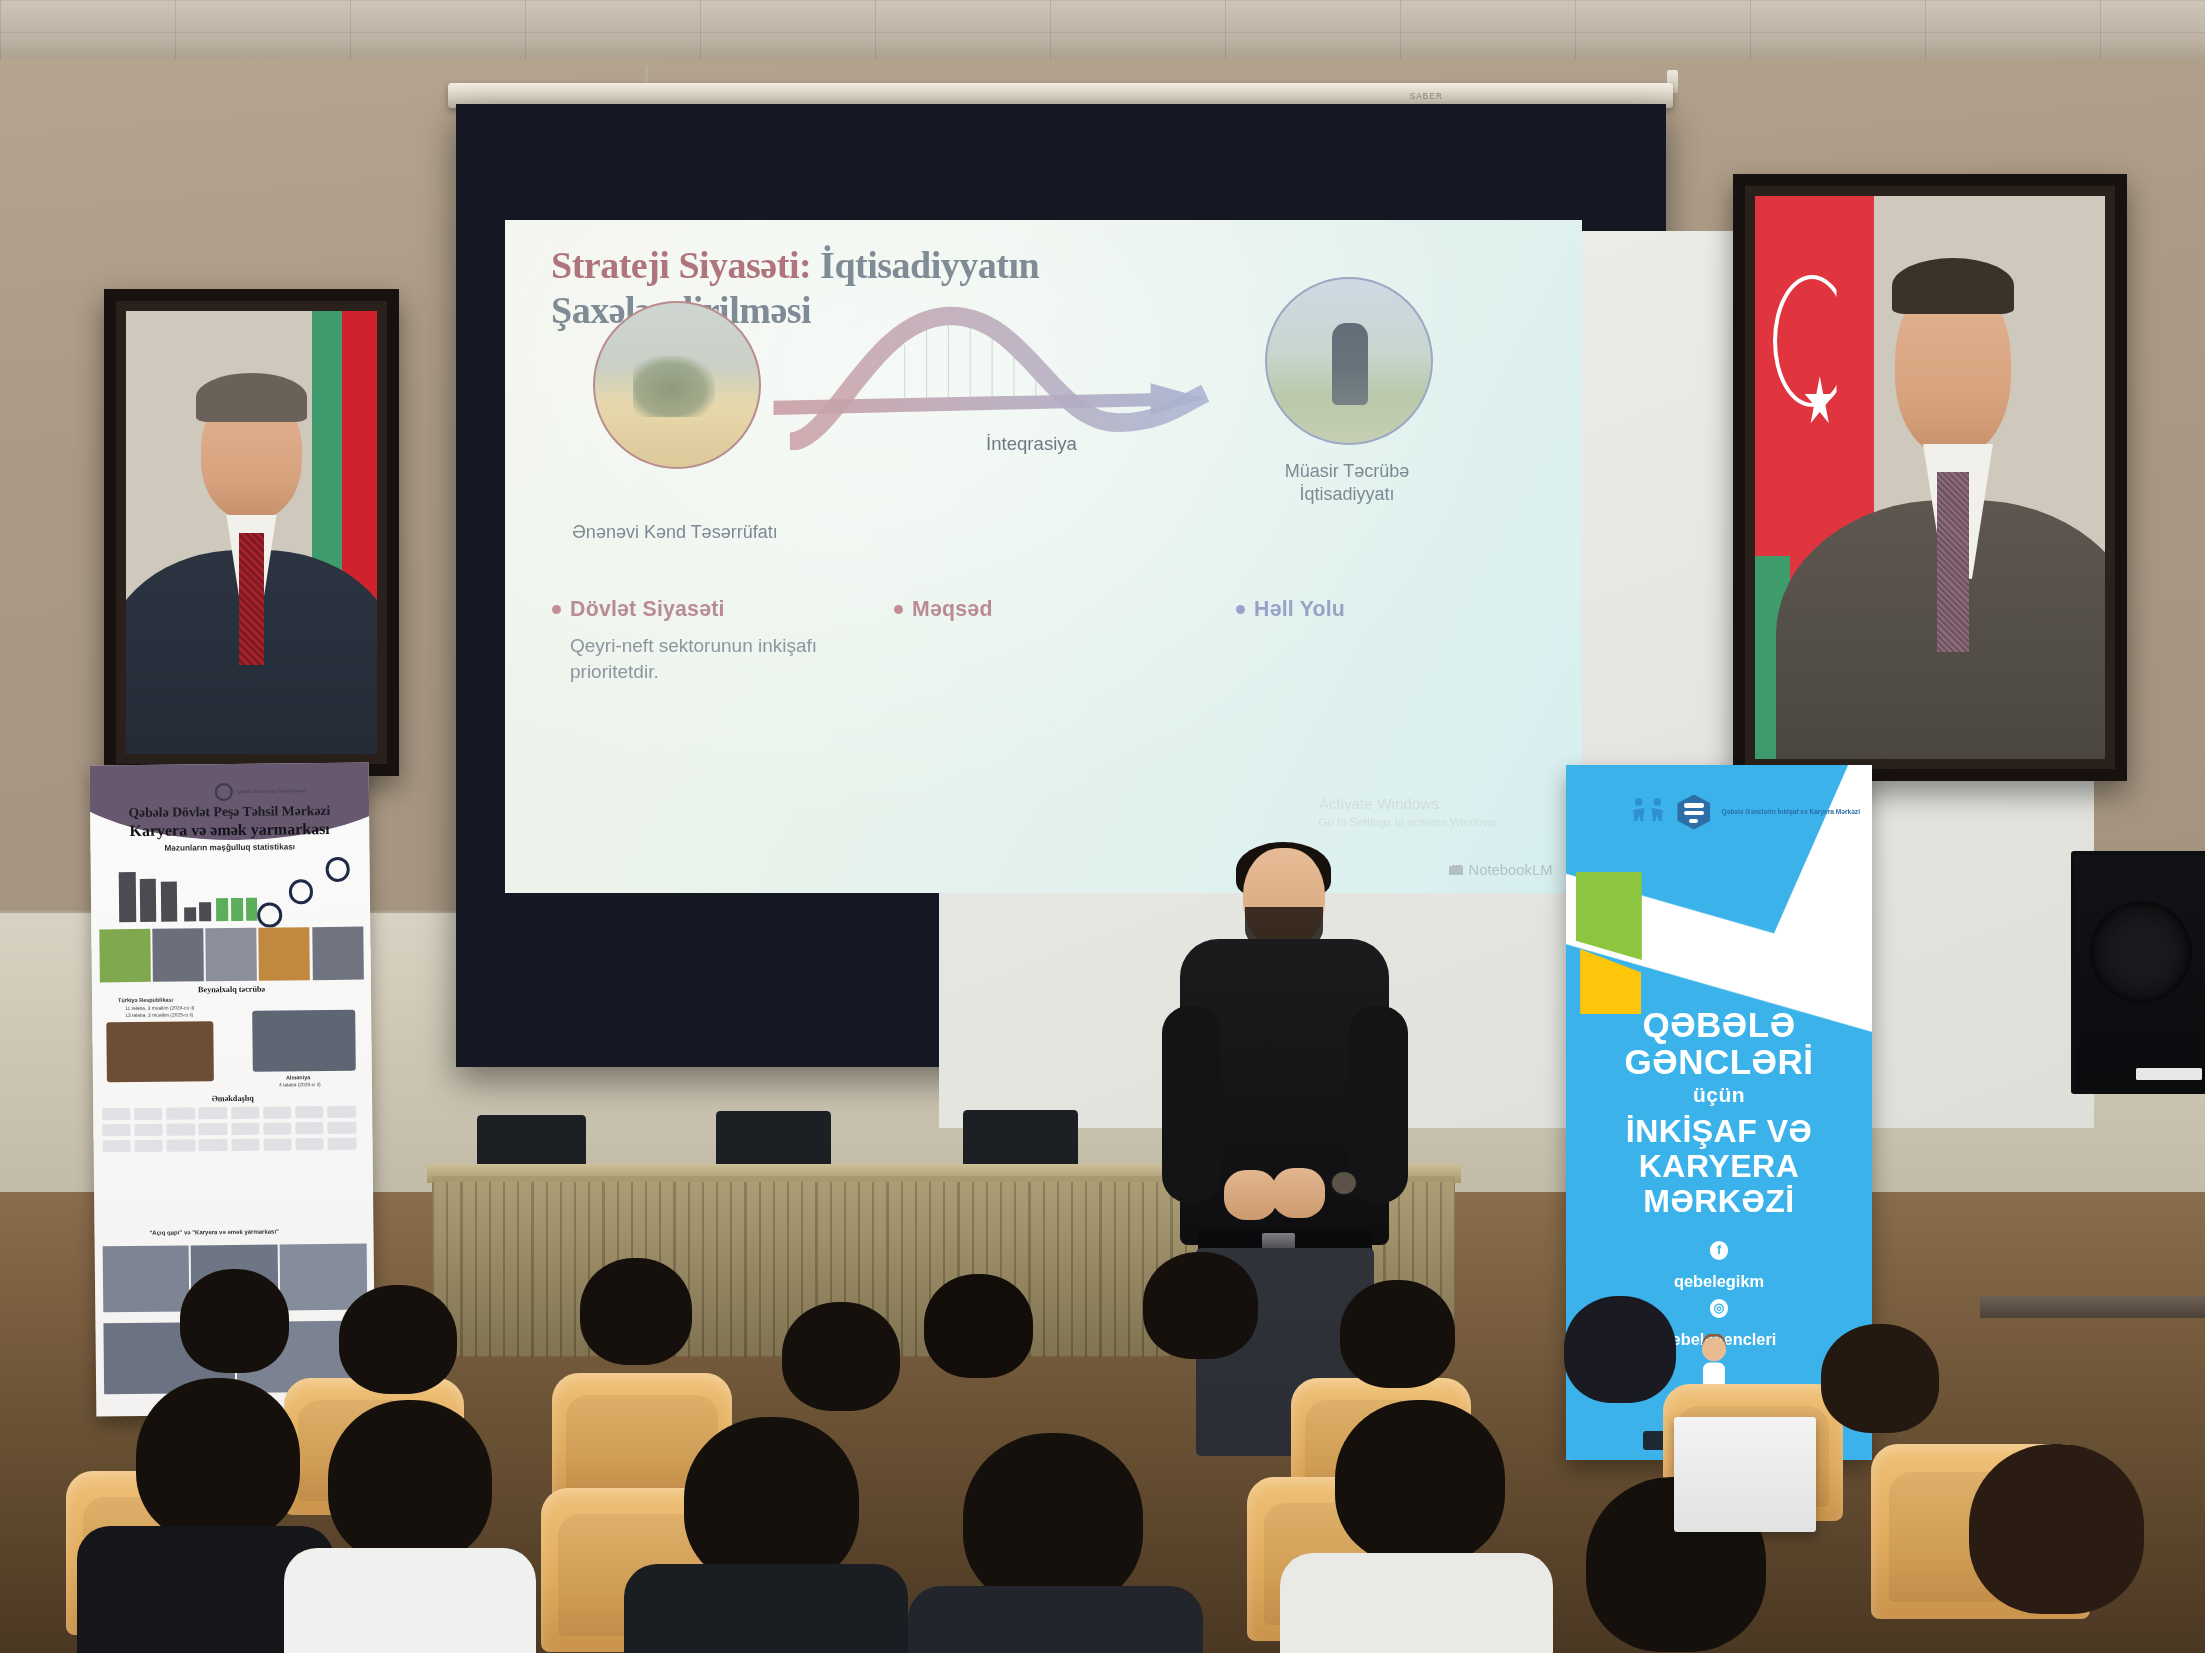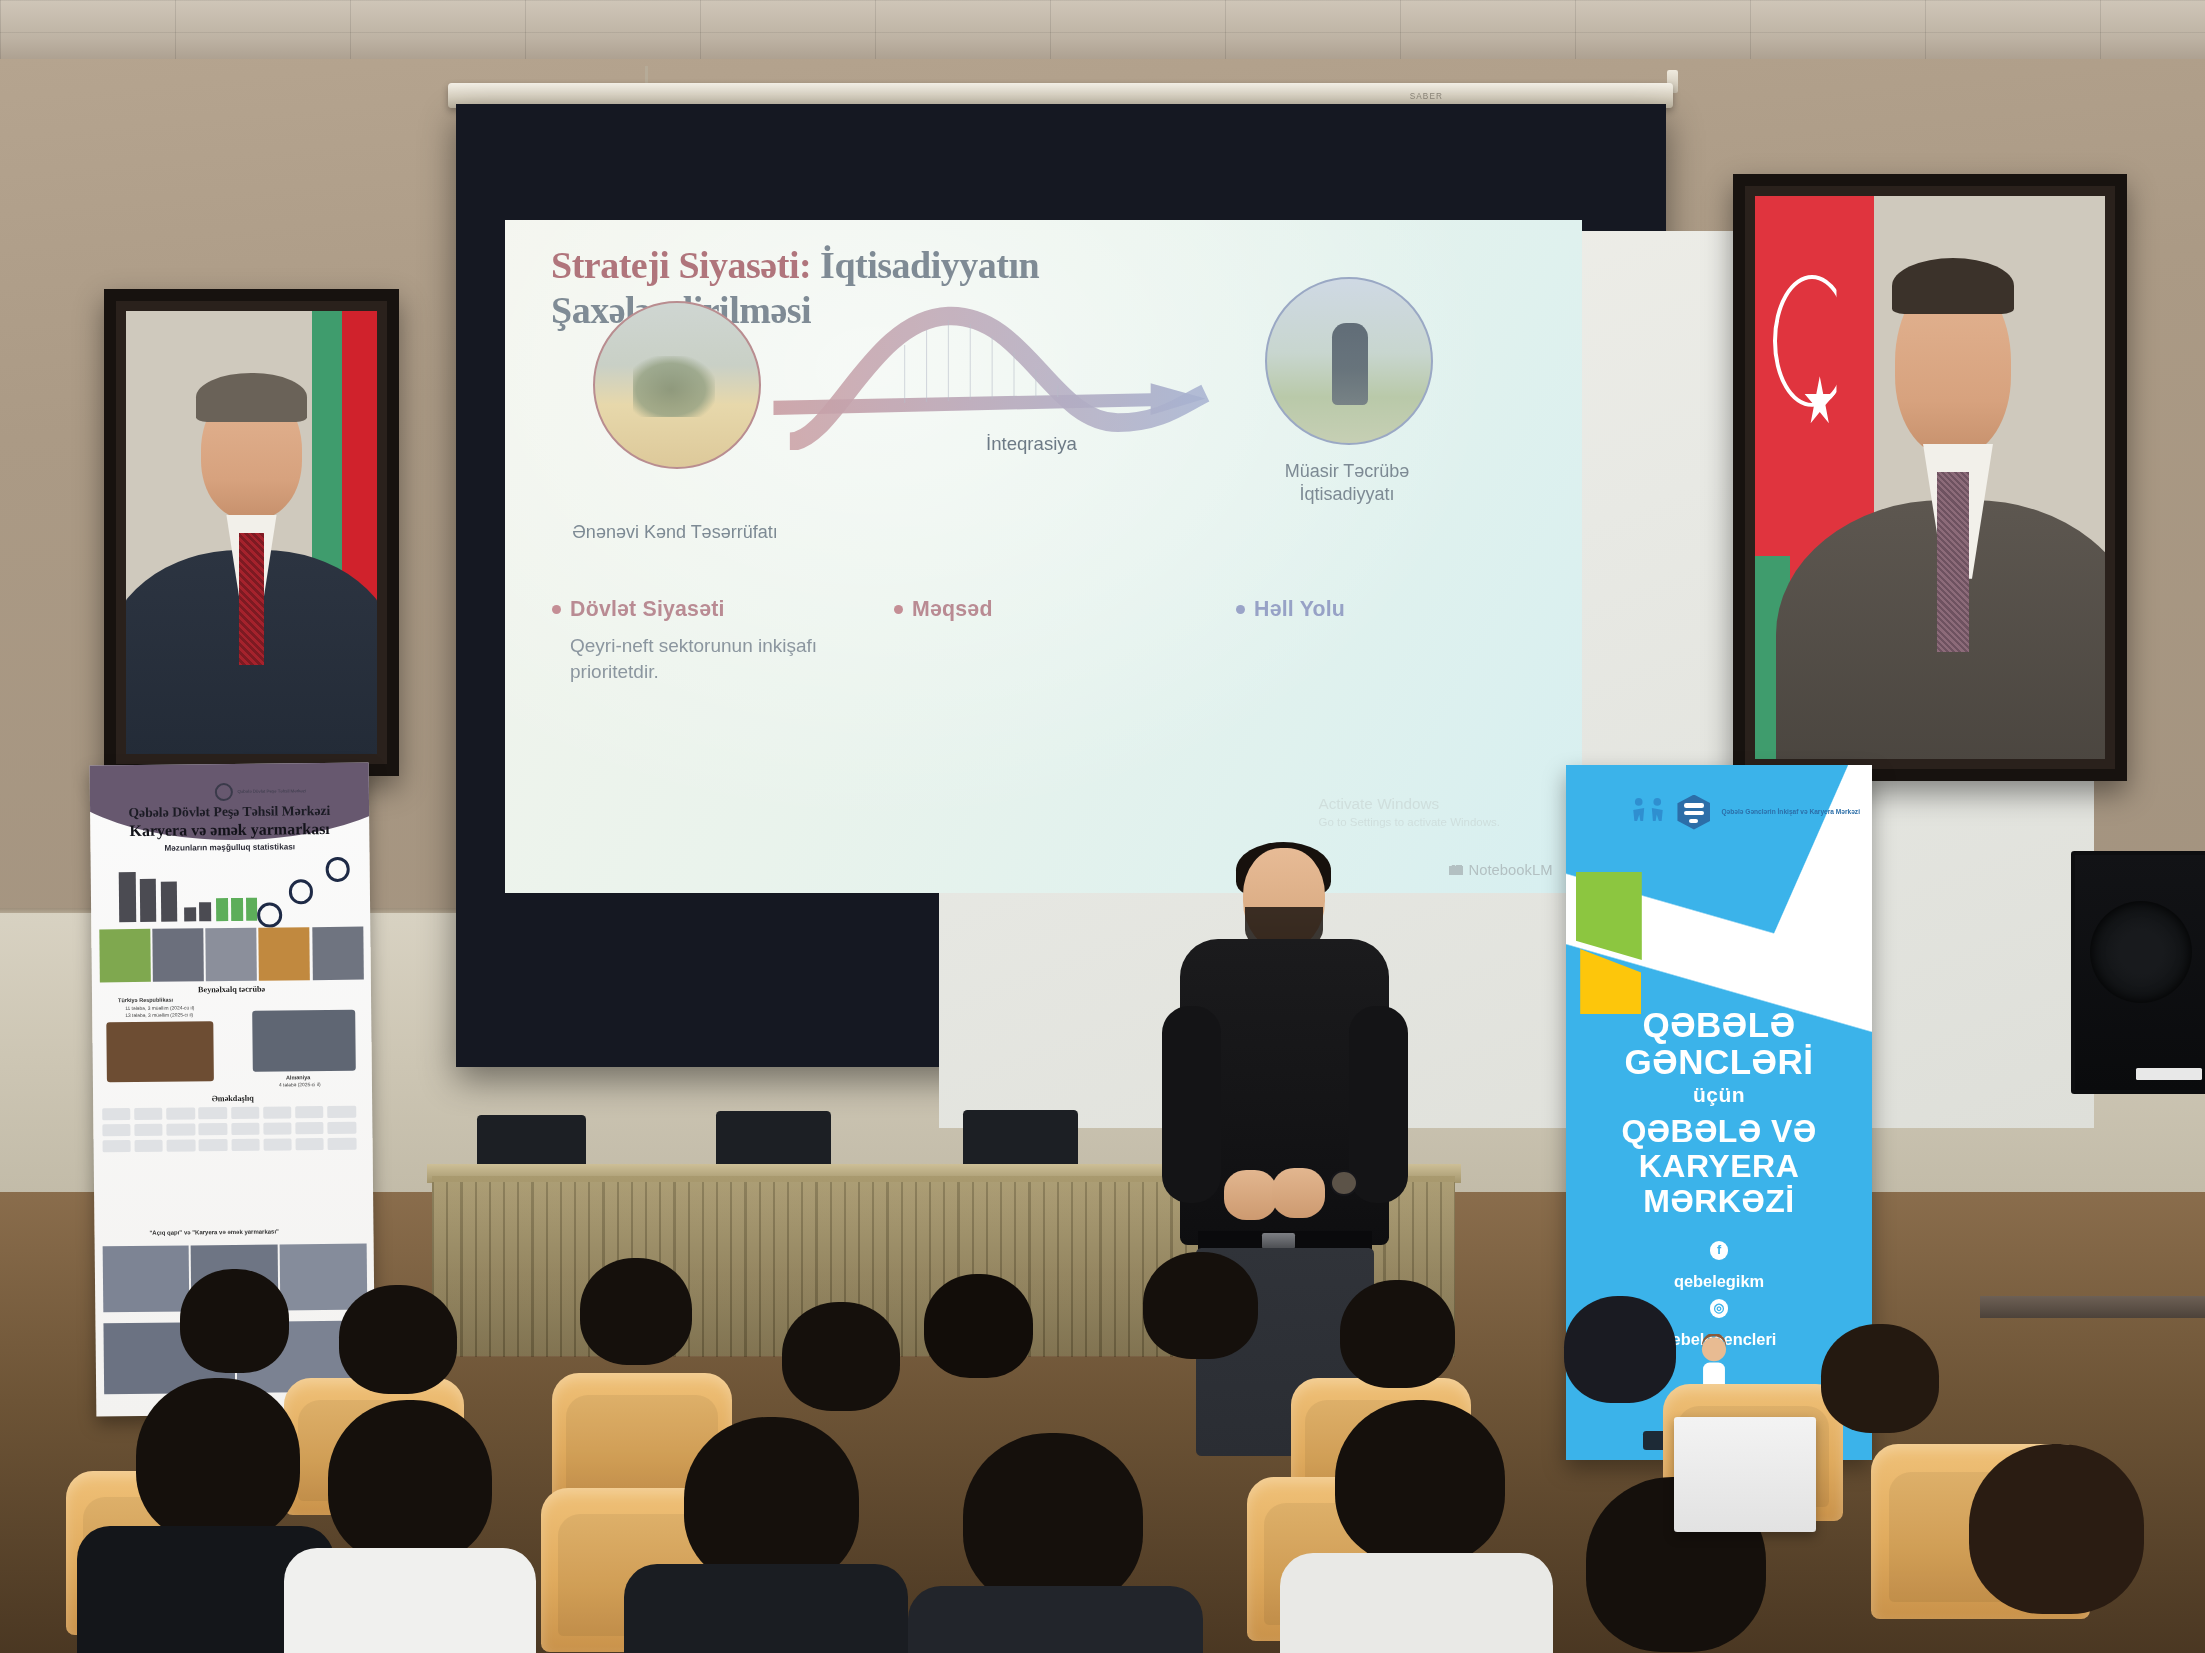--- a/index.html
+++ b/index.html
@@ -438,21 +438,21 @@
           <i style="top:16.4px"></i>
           <i style="top:24px;left:12px;right:12px"></i>
       </span>
       <span class="ru-logo-txt">Qəbələ Gənclərin İnkişaf və Karyera Mərkəzi</span>
     </div>
 
     <div class="ru-text">
       <div class="ru-l1">QƏBƏLƏ</div>
       <div class="ru-l1">GƏNCLƏRİ</div>
       <div class="ru-ucun">üçün</div>
-      <div class="ru-l2">QƏBƏLƏ VƏ</div>
+      <div class="ru-l2">İNKİŞAF VƏ</div>
       <div class="ru-l2">KARYERA</div>
       <div class="ru-l2">MƏRKƏZİ</div>
     </div>
 
     <div class="ru-social">
       <div class="soc">
         <span class="ic">f</span>
         <div class="hd">qebelegikm</div>
       </div>
       <div class="soc">

